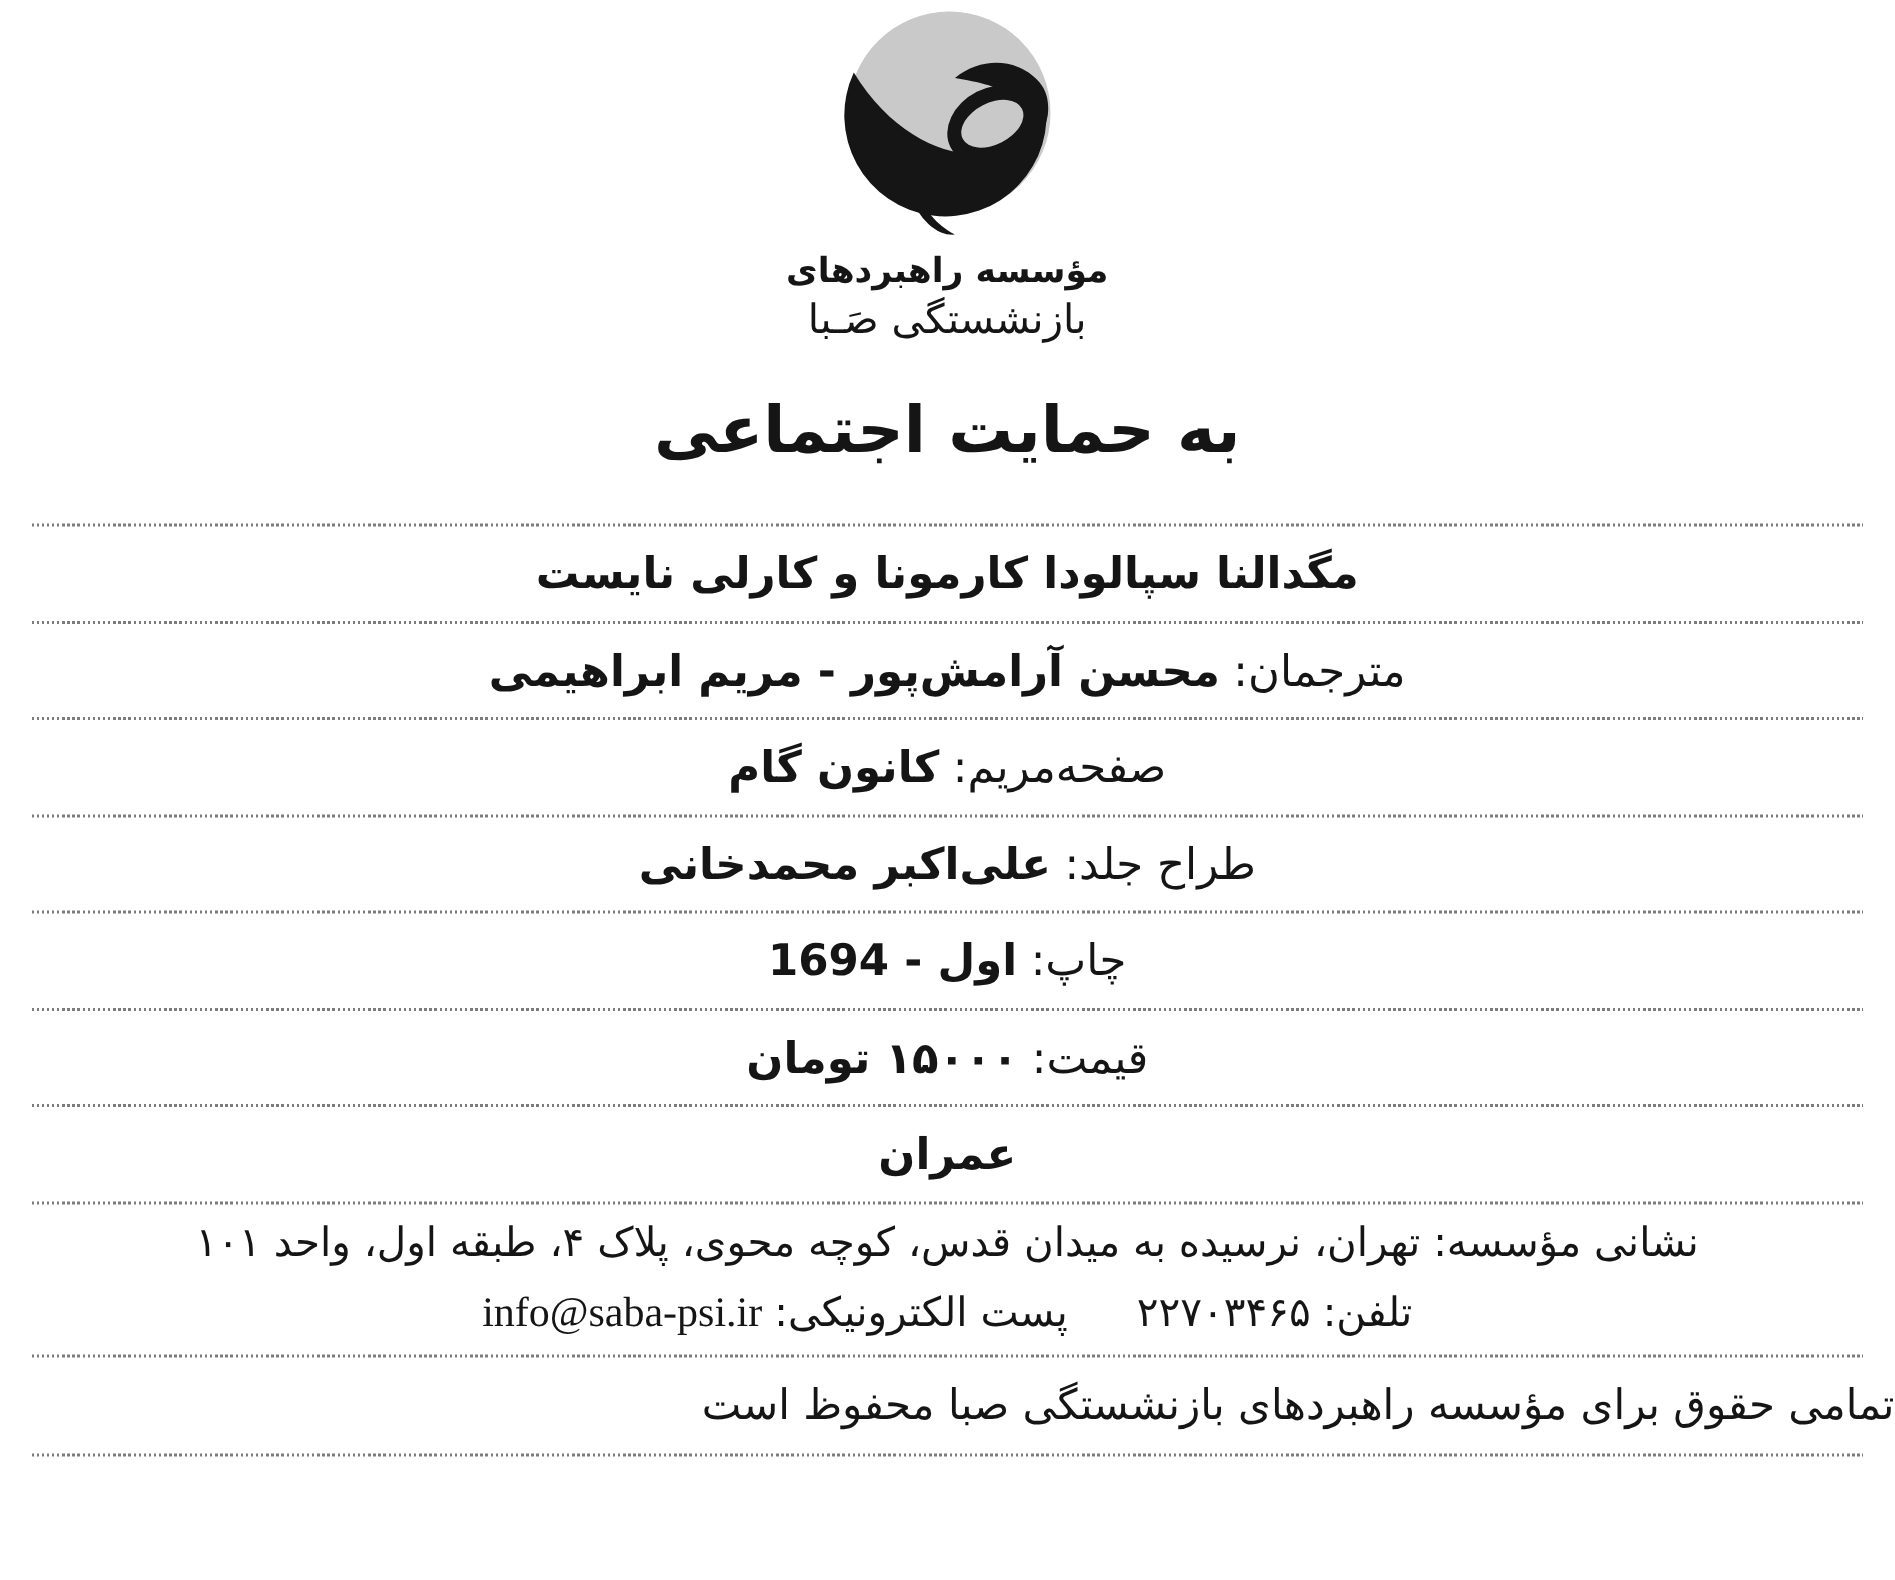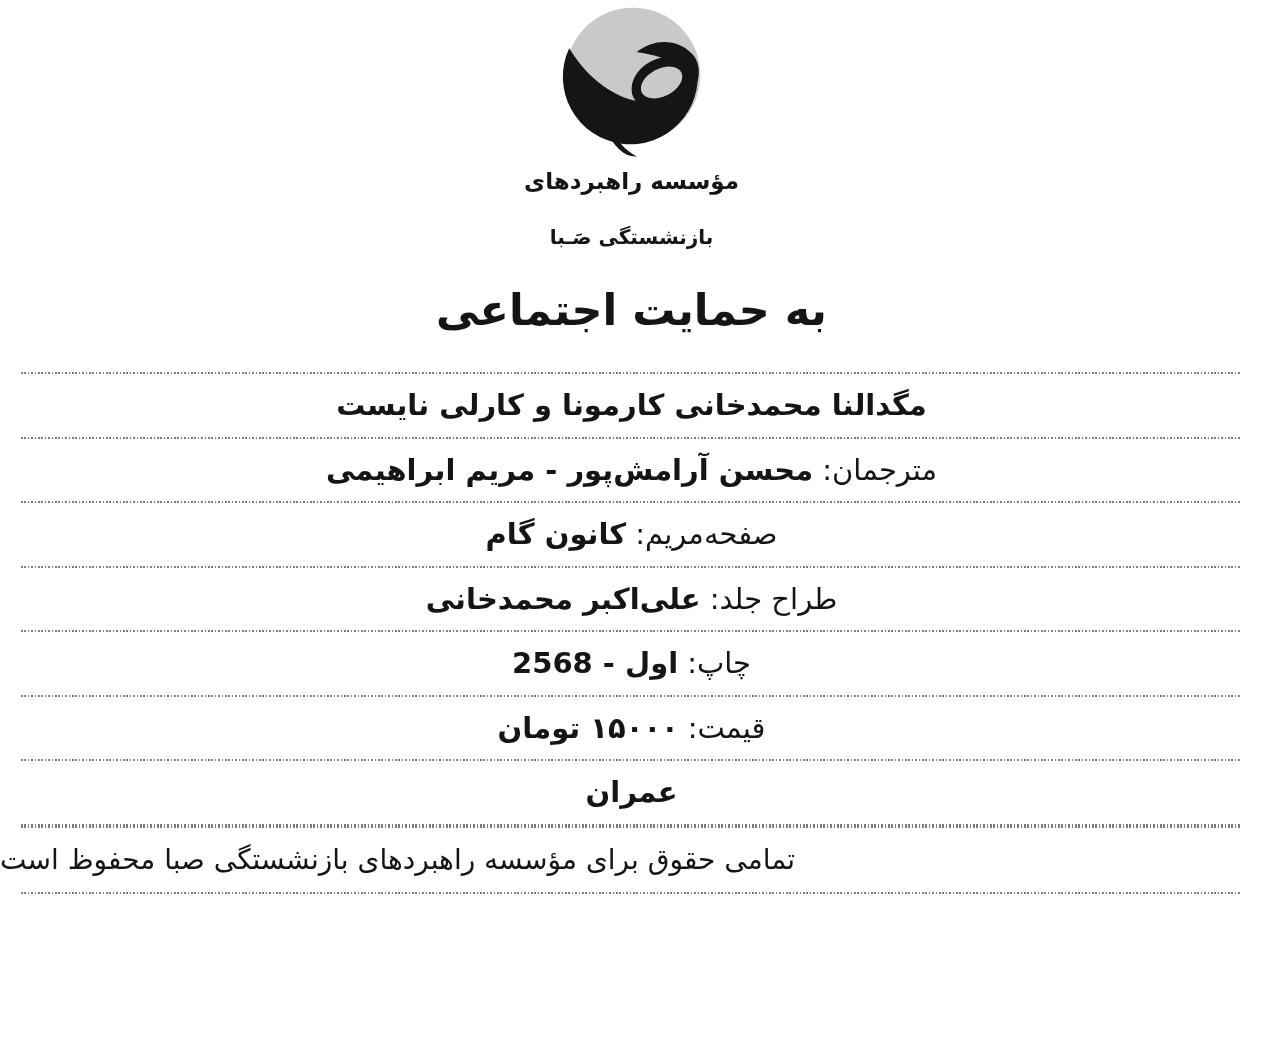--- a/index.html
+++ b/index.html
@@ -16,21 +16,21 @@
     direction:rtl;
   }
   .page{width:1263px;height:825px;position:relative;}
 
   
   .masthead{padding-top:4px;text-align:center;}
   .logo-svg{width:150px;height:157px;display:block;margin:0 auto;}
   .logo-black{fill:var(--ink);}
   .logo-gray{fill:var(--logo_gray);}
   .org-line1{font-size:23px;font-weight:bold;line-height:32px;margin-top:4px;letter-spacing:-0.5px;}
-  .org-line2{font-size:20px;font-weight:bold;line-height:34px;letter-spacing:-0.5px;margin-top:23px;}
+  .org-line2{font-size:27px;font-weight:normal;line-height:34px;letter-spacing:-0.5px;}
 
   
   .book-title{margin-top:26px;text-align:center;font-weight:bold;font-size:43px;line-height:61px;}
 
   
   .credits{margin-top:31px;}
   .sep{
     height:2px;margin:0 21px;
     background-image:repeating-linear-gradient(90deg,var(--dots) 0 1.6px,transparent 1.6px 3.4px);
   }
@@ -49,21 +49,21 @@
   .address-line{line-height:44px;white-space:nowrap;}
   .phone-line{display:flex;justify-content:center;align-items:center;gap:46px;line-height:44px;white-space:nowrap;}
   .pair{display:inline-flex;gap:8px;align-items:baseline;}
   .email-val{
     direction:ltr;unicode-bidi:embed;
     font-family:"Liberation Serif","DejaVu Serif",serif;
     font-size:28px;
   }
 
   
-  .copyright-row{height:64px;display:flex;align-items:center;justify-content:flex-end;font-size:28px;}
+  .copyright-row{height:64px;display:flex;align-items:center;justify-content:flex-start;font-size:28px;}
 </style>
 </head>
 <body>
 
 <div class="page">
 
   <div class="masthead">
     <svg class="logo-svg" viewBox="0 0 162 170" aria-hidden="true">
       <circle class="logo-gray" cx="82" cy="77" r="73"></circle>
 
@@ -82,21 +82,21 @@
 
   <div class="book-title">
     <div>به حمایت اجتماعی</div>
   </div>
 
   <div class="credits">
 
     <div class="sep"></div>
 
     <div class="row">
-      <b>مگدالنا محمدخانی کارمونا و کارلی نایست</b>
+      <b>مگدالنا سپالودا کارمونا و کارلی نایست</b>
     </div>
     <div class="sep"></div>
 
     <div class="row">
       <span class="lbl">مترجمان:</span>
       <b>محسن آرامش‌پور - مریم ابراهیمی</b>
     </div>
     <div class="sep"></div>
 
     <div class="row">
@@ -106,35 +106,48 @@
     <div class="sep"></div>
 
     <div class="row">
       <span class="lbl">طراح جلد:</span>
       <b>علی‌اکبر محمدخانی</b>
     </div>
     <div class="sep"></div>
 
     <div class="row">
       <span class="lbl">چاپ:</span>
-      <b>اول - 2568</b>
+      <b>اول - 1694</b>
     </div>
     <div class="sep"></div>
 
     <div class="row">
       <span class="lbl">قیمت:</span>
       <b>۱۵۰۰۰ تومان</b>
     </div>
     <div class="sep"></div>
 
     <div class="row">
       <b>عمران</b>
     </div>
     <div class="sep"></div>
 
+    <div class="contact">
+      <div class="address-line">نشانی مؤسسه: تهران، نرسیده به میدان قدس، کوچه محوی، پلاک ۴، طبقه اول، واحد ۱۰۱</div>
+      <div class="phone-line">
+        <span class="pair">
+          <span>تلفن:</span>
+          <span>۲۲۷۰۳۴۶۵</span>
+        </span>
+        <span class="pair">
+          <span>پست الکترونیکی:</span>
+          <span class="email-val">info@saba-psi.ir</span>
+        </span>
+      </div>
+    </div>
     <div class="sep"></div>
 
     <div class="copyright-row">
       <span>تمامی حقوق برای مؤسسه راهبردهای بازنشستگی صبا محفوظ است</span>
     </div>
     <div class="sep"></div>
 
   </div>
 </div>
 

